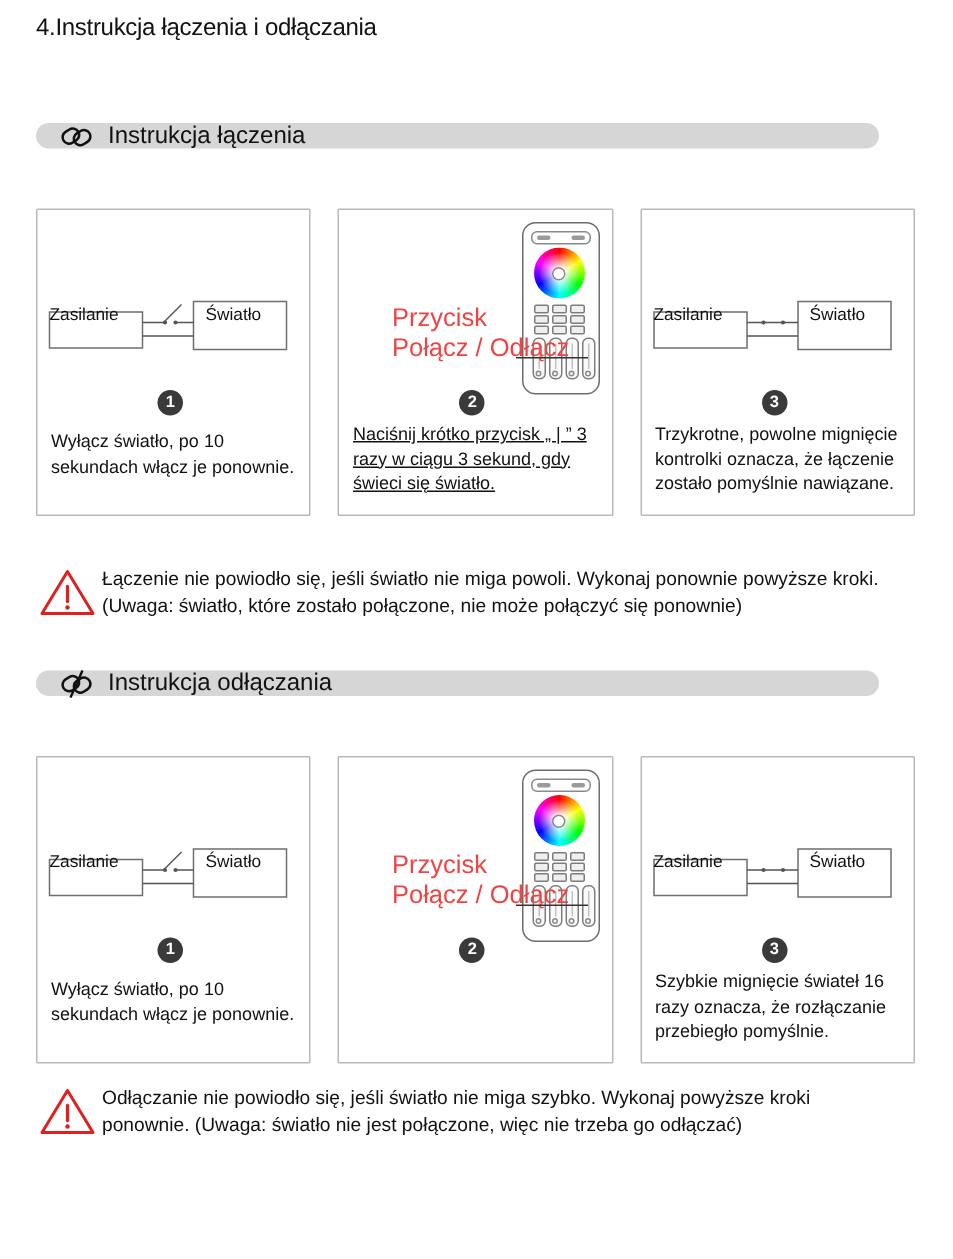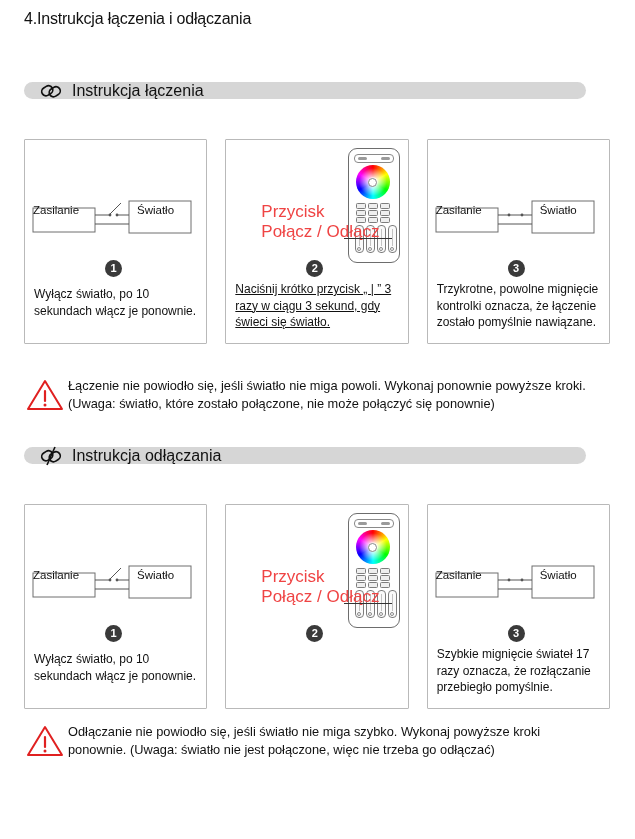--- a/index.html
+++ b/index.html
@@ -292,21 +292,21 @@
         <rect x="2" y="13" width="62" height="24" fill="#fff" stroke="#6e6e6e" stroke-width="1"></rect>
         <rect x="98" y="6" width="62" height="32" fill="#fff" stroke="#6e6e6e" stroke-width="1"></rect>
         <line x1="64" y1="20" x2="98" y2="20" stroke="#555" stroke-width="1"></line>
         <circle cx="75" cy="20" r="1.4" fill="#555"></circle>
         <circle cx="88" cy="20" r="1.4" fill="#555"></circle>
         <line x1="64" y1="29" x2="98" y2="29" stroke="#555" stroke-width="1"></line>
       </svg>
       <div style="position:absolute;left:8px;top:64px;font-size:11.5px;">Zasilanie</div>
       <div style="position:absolute;left:112px;top:64px;font-size:11.5px;">Światło</div>
       <div class="badge" style="left:80px;top:120px;">3</div>
-      <div class="cap" style="top:141px;">Szybkie mignięcie świateł 17 razy oznacza, że rozłączanie przebiegło pomyślnie.</div>
+      <div class="cap" style="top:141px;">Szybkie mignięcie świateł 16 razy oznacza, że rozłączanie przebiegło pomyślnie.</div>
     </div>
   </div>
 
   <div class="warn" style="top:722px;">
     <span class="tri">
       <svg width="38" height="34" viewBox="0 0 38 34">
         <path d="M19 3 L36 31 L2 31 Z" fill="none" stroke="#e02020" stroke-width="2" stroke-linejoin="round"></path>
         <line x1="19" y1="13" x2="19" y2="23" stroke="#e02020" stroke-width="2.2" stroke-linecap="round"></line>
         <circle cx="19" cy="27" r="1.5" fill="#e02020"></circle>
       </svg>

